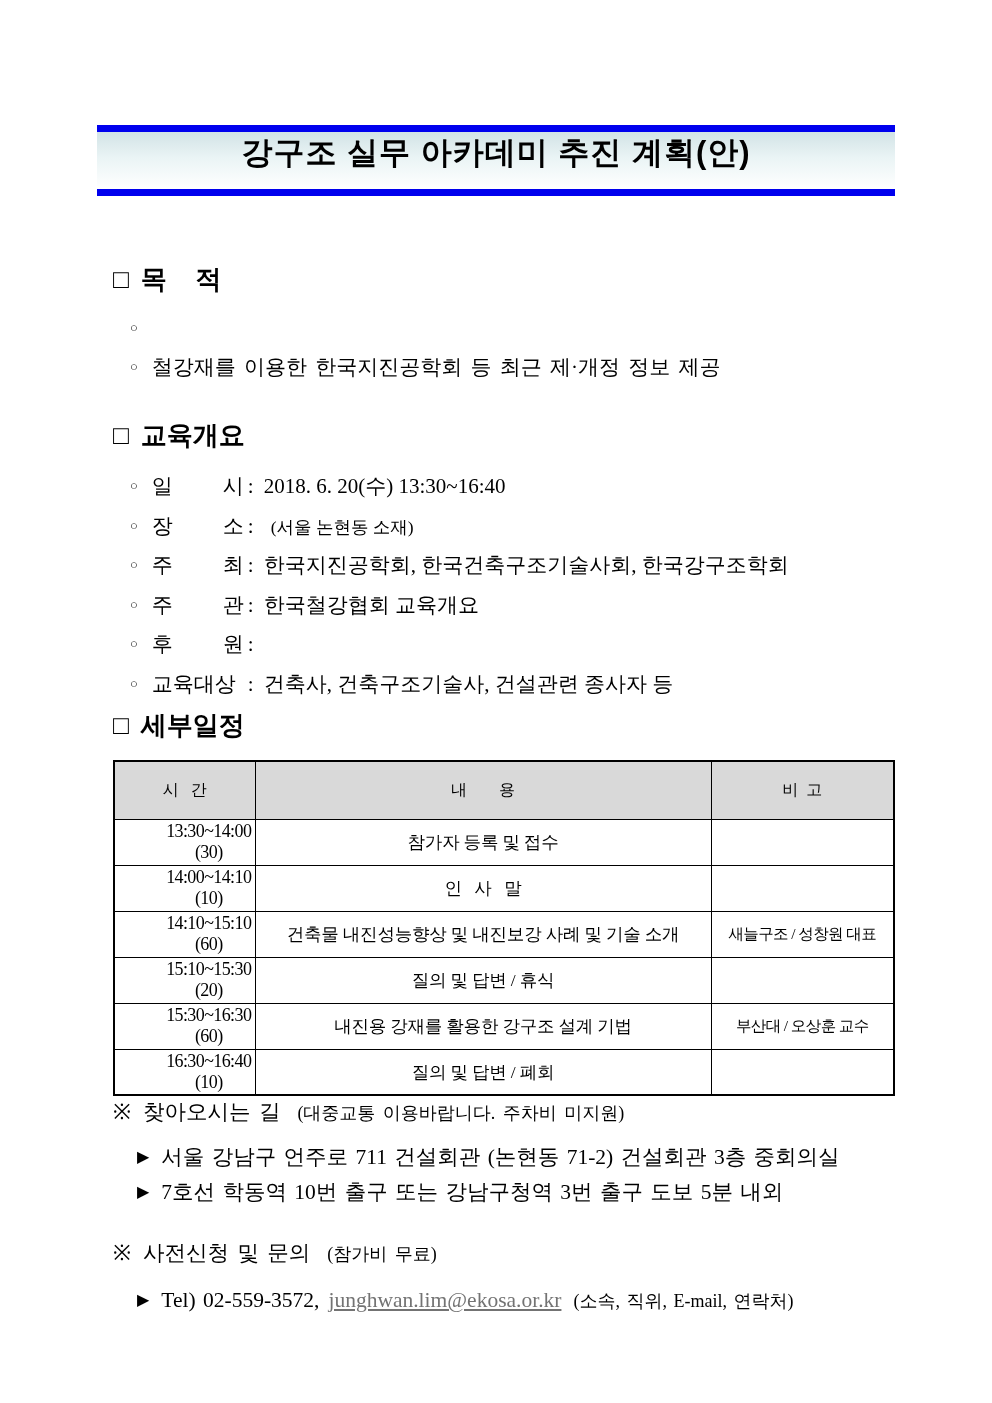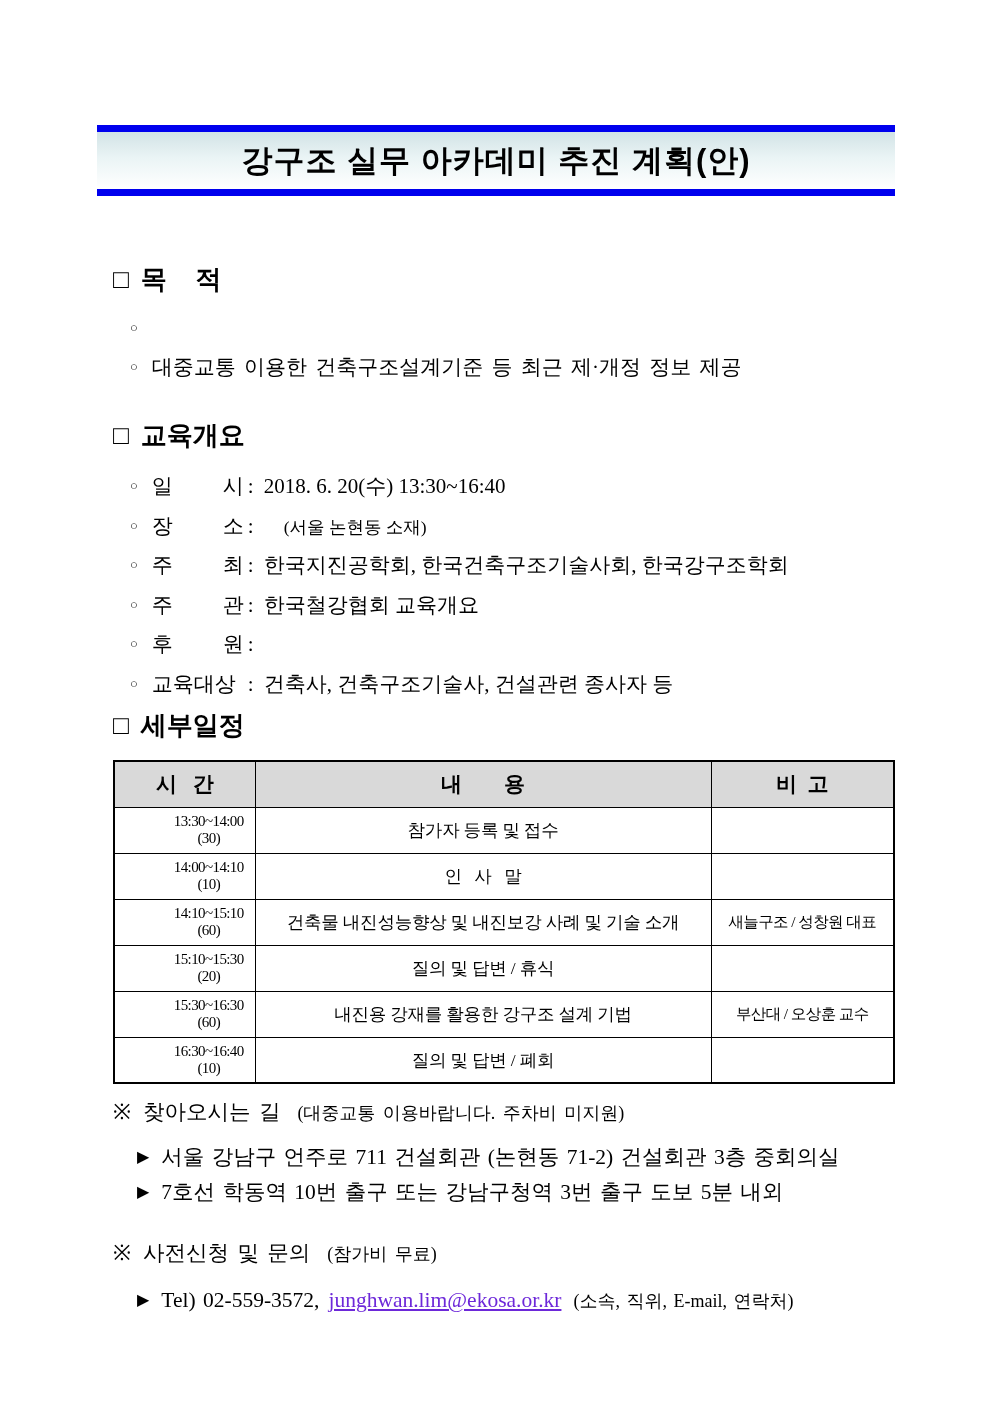--- a/index.html
+++ b/index.html
@@ -13,21 +13,21 @@
   }
   .pre { white-space: pre; text-align: center; }
 
   
   .banner {
     position: absolute; left: 97px; top: 125px; width: 798px;
     border-top: 7px solid #0000ee;
     border-bottom: 7px solid #0000ee;
     background: linear-gradient(180deg, #d2e3e6 0%, #eaf4f5 45%, #ffffff 100%);
     height: 71px;
-    display: flex; align-items: center; justify-content: center;
+    display: flex; align-items: flex-start; justify-content: center;
   }
   .banner-title {
     font-family: "Liberation Sans", sans-serif;
     font-weight: bold; font-size: 31px; letter-spacing: 1px;
     white-space: pre;
   }
 
   
   .section { position: absolute; left: 113px; width: 782px; }
   .sec-heading {
@@ -43,69 +43,69 @@
     display: flex; align-items: baseline;
     font-size: 21px; line-height: 36px;
     padding-left: 17px; word-spacing: 3px;
   }
   .circ-marker { font-size: 13px; margin-right: 14px; position: relative; top: -3px; }
 
   
   .ov-item { display: flex; align-items: baseline; font-size: 21px; line-height: 36.5px; padding-left: 17px; }
   .ov-label { display: inline-block; width: 92px; text-align: justify; text-align-last: justify; }
   .ov-sep { margin: 0 10px 0 4px; }
-  .ov-note { font-size: 17.5px; margin-left: 20px; }
+  .ov-note { font-size: 17.5px; margin-left: 7px; }
 
   
   table.schedule {
     border-collapse: collapse; width: 780px; margin-top: 17px;
     border: 2px solid #000;
     table-layout: fixed;
   }
   table.schedule th, table.schedule td {
     border: 1px solid #000; text-align: center; vertical-align: middle;
   }
   table.schedule th {
-    background: #d9d9d9; height: 46px; font-weight: bold; font-size: 21px;
+    background: #d9d9d9; height: 58px; font-weight: normal; font-size: 16px;
   }
   table.schedule td { height: 46px; }
   .col-time { width: 141px; }
   .col-content { width: 456px; }
   .col-note { width: 183px; }
-  td.cell-time { font-size: 15px; letter-spacing: -0.6px; padding-left: 48px; }
+  td.cell-time { font-size: 18px; letter-spacing: -0.6px; padding-left: 48px; }
   td.cell-content { font-size: 17.5px; letter-spacing: -0.2px; }
   td.cell-note { font-size: 15.5px; letter-spacing: -0.6px; margin-top: 44px; }
 
   
   .note-heading { font-size: 21.5px; display: flex; align-items: baseline; word-spacing: 3px; }
   .note-marker { margin-right: 12px; }
   .note-heading-note { font-size: 18px; margin-left: 17px; }
   .tri-line { display: flex; align-items: baseline; font-size: 21.5px; padding-left: 24px; word-spacing: 2px; }
   .tri-marker { font-size: 16px; margin-right: 12px; position: relative; top: -2px; }
-  .email-link { color: #6d28d9; text-decoration: underline; cursor: pointer; }
+  .email-link { color: #737373; text-decoration: underline; cursor: pointer; }
   .tel-suffix { font-size: 18px; margin-left: 12px; }
 </style>
 </head>
 <body>
 
 <div class="banner">
   <div class="banner-title">강구조 실무 아카데미 추진 계획(안)</div>
 </div>
 
 <div class="section" style="top: 262px;">
   <div class="sec-heading">
     <span class="sq-marker">□</span><span class="pre">목    적</span>
   </div>
   <div style="margin-top: 16px;">
     <div class="bullet-line">
       <span class="circ-marker">○</span>
     </div>
     <div class="bullet-line">
       <span class="circ-marker">○</span>
-      <span>대중교통 이용한 건축구조설계기준 등 최근 제·개정 정보 제공</span>
+      <span>철강재를 이용한 한국지진공학회 등 최근 제·개정 정보 제공</span>
     </div>
   </div>
 </div>
 
 <div class="section" style="top: 418px;">
   <div class="sec-heading">
     <span class="sq-marker">□</span><span class="pre">교육개요</span>
   </div>
   <div style="margin-top: 15px;">
     <div class="ov-item">

